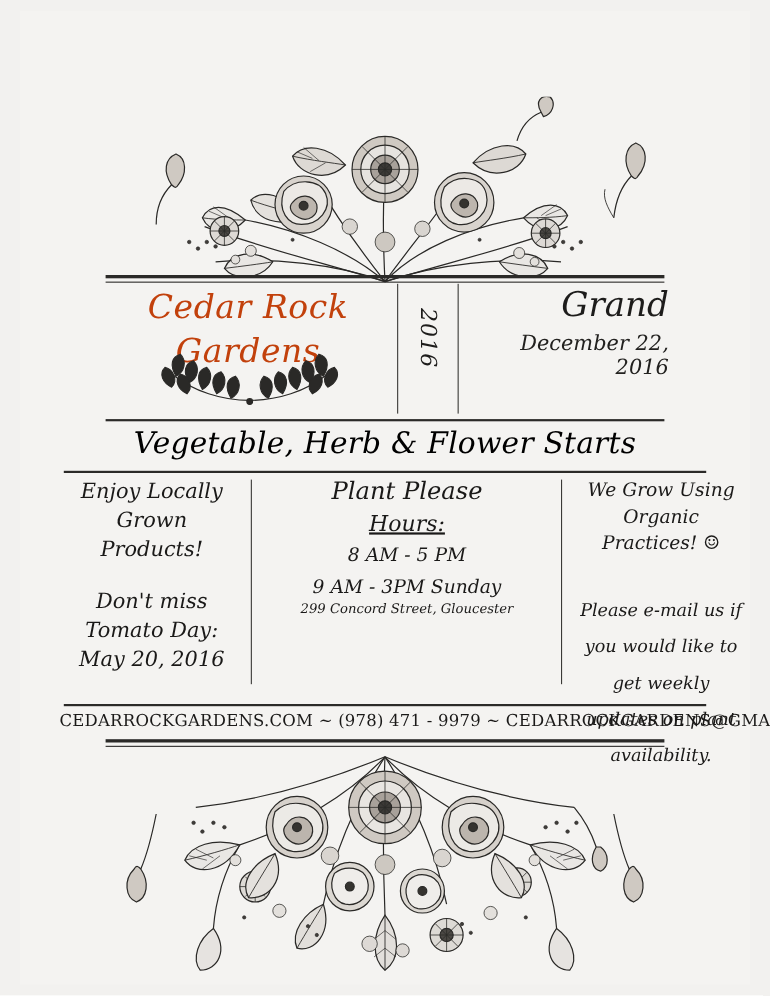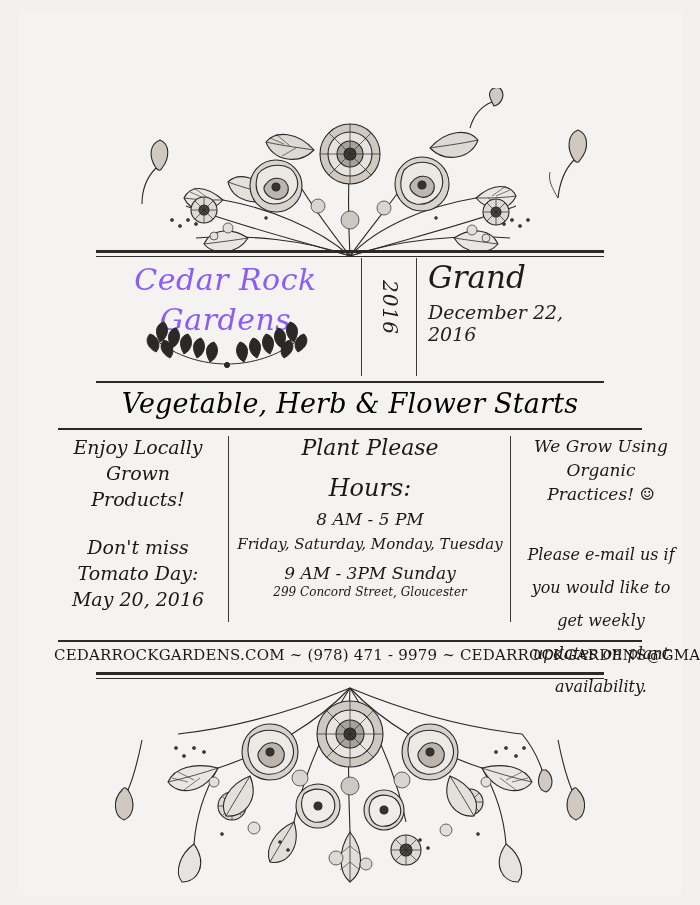--- a/index.html
+++ b/index.html
@@ -61,21 +61,21 @@
     position: absolute;
     left: 0;
     top: 2px;
     width: 255px;
     text-align: center;
   }
   .brand-line {
     font-family: "DejaVu Serif", serif;
     font-size: 30px;
     font-style: italic;
-    color: #8b5cf6;
+    color: #c2410c;
     letter-spacing: 0.5px;
     line-height: 40px;
     white-space: nowrap;
   }
   .laurel {
     position: absolute;
     left: 18px;
     top: 52px;
     width: 222px;
     height: 58px;
@@ -110,21 +110,21 @@
     transform: rotate(90deg);
     transform-origin: center center;
     letter-spacing: 1px;
   }
 
   .opening {
     position: absolute;
     left: 330px;
     top: 0;
     width: 180px;
-    text-align: left;
+    text-align: right;
   }
   .opening-title {
     font-family: "DejaVu Serif", serif;
     font-size: 31px;
     font-style: italic;
     color: #1d1c1b;
     line-height: 39px;
     white-space: nowrap;
   }
   .opening-date {
@@ -176,22 +176,23 @@
   .col-mid {
     left: 182px;
     width: 268px;
     text-align: center;
   }
   .mid-title {
     font-size: 22px;
     line-height: 28px;
   }
   .mid-hours-label {
-    font-size: 24px;
-    margin-top: 12px;
+    font-size: 20px;
+    text-decoration: underline;
+    margin-top: 2px;
   }
   .mid-line {
     font-size: 17px;
     line-height: 23px;
     margin-top: 6px;
   }
   .mid-line.small {
     font-size: 15px;
     margin-top: 2px;
   }
@@ -430,21 +431,20 @@
           <div>Don't miss</div>
           <div>Tomato Day:</div>
           <div>May 20, 2016</div>
         </div>
       </div>
 
       <div class="col col-mid">
         <div class="mid-title">Plant Please</div>
         <div class="mid-hours-label">Hours:</div>
         <div class="mid-line">8 AM - 5 PM</div>
-        <div class="mid-line small">Friday, Saturday, Monday, Tuesday</div>
         <div class="mid-line">9 AM - 3PM Sunday</div>
         <div class="mid-address">299 Concord Street, Gloucester</div>
       </div>
 
       <div class="col col-right">
         <div>We Grow Using</div>
         <div>Organic</div>
         <div>Practices! ☺</div>
         <div class="block2">Please e-mail us if you would like to get weekly updates on plant availability.</div>
       </div>

